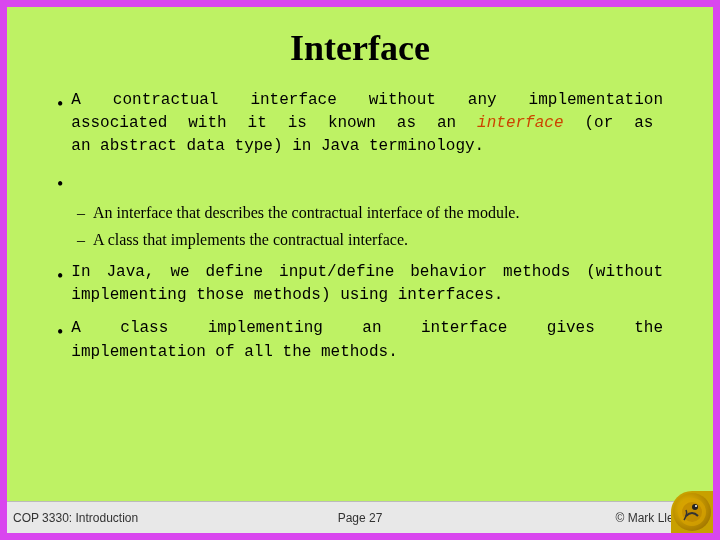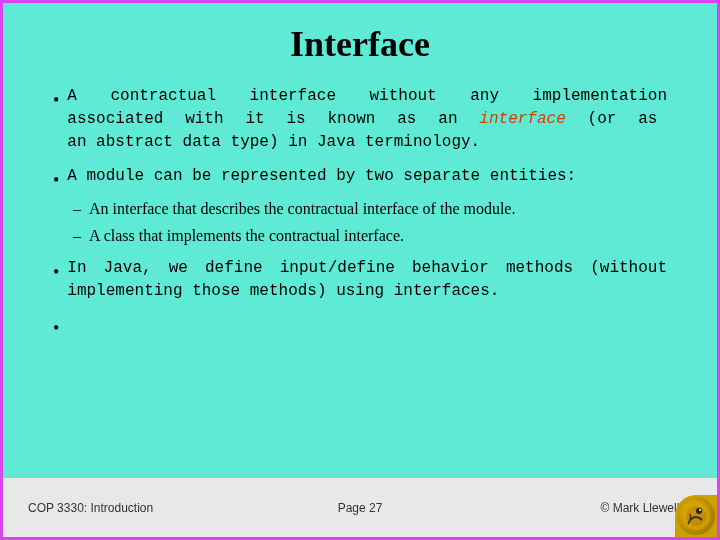--- a/index.html
+++ b/index.html
@@ -9,24 +9,24 @@
       height: 540px;
       background: #ffffff;
       font-family: 'Times New Roman', Times, serif;
       overflow: hidden;
       position: relative;
     }
 
     .slide {
       width: 720px;
       height: 540px;
-      background: #5eead4;
+      background: #bef264;
       display: flex;
       flex-direction: column;
-      border: 3px solid #d946ef;
+      border: 7px solid #d946ef;
     }
 
     .slide-title {
       text-align: center;
       font-size: 36px;
       font-weight: bold;
       padding: 20px 40px 10px 40px;
       color: #000000;
       font-family: 'Times New Roman', Times, serif;
     }
@@ -85,27 +85,27 @@
 
     .sub-bullet-dash {
       flex-shrink: 0;
     }
 
     .sub-bullet-text {
       flex: 1;
     }
 
     .slide-footer {
-      height: 60px;
+      height: 32px;
       background: #e8e8e8;
       border-top: 1px solid #bbb;
       display: flex;
       align-items: center;
       justify-content: space-between;
-      padding: 0 25px;
+      padding: 0 6px;
       position: relative;
     }
 
     .footer-left {
       font-size: 12px;
       color: #333;
       font-family: Arial, sans-serif;
     }
 
     .footer-center {
@@ -160,23 +160,20 @@
     <div class="bullet-item">
       <span class="bullet-dot">•</span>
       <span class="bullet-text">
         A&nbsp; contractual&nbsp; interface&nbsp; without&nbsp; any&nbsp; implementation associated&nbsp; with&nbsp; it&nbsp; is&nbsp; known&nbsp; as&nbsp; an&nbsp; <span class="italic-orange">interface</span>&nbsp; (or&nbsp; as&nbsp; an abstract data type) in Java terminology.
       </span>
     </div>
 
     <div style="display:flex; flex-direction:column;">
       <div class="bullet-item">
         <span class="bullet-dot">•</span>
-        <span class="bullet-text">
-          A module can be represented by two separate entities:
-        </span>
       </div>
       <div class="sub-bullets">
         <div class="sub-bullet">
           <span class="sub-bullet-dash">–</span>
           <span class="sub-bullet-text">An interface that describes the contractual interface of the module.</span>
         </div>
         <div class="sub-bullet">
           <span class="sub-bullet-dash">–</span>
           <span class="sub-bullet-text">A class that implements the contractual interface.</span>
         </div>
@@ -185,20 +182,23 @@
 
     <div class="bullet-item">
       <span class="bullet-dot">•</span>
       <span class="bullet-text">
         In Java, we define input/define behavior methods (without implementing those methods) using interfaces.
       </span>
     </div>
 
     <div class="bullet-item">
       <span class="bullet-dot">•</span>
+      <span class="bullet-text">
+        A&nbsp;&nbsp; class&nbsp;&nbsp; implementing&nbsp;&nbsp; an&nbsp;&nbsp; interface&nbsp;&nbsp; gives&nbsp;&nbsp; the implementation of all the methods.
+      </span>
     </div>
 
   </div>
 
   <div class="slide-footer">
     <span class="footer-left">COP 3330:  Introduction</span>
     <span class="footer-center">Page 27</span>
     <span class="footer-right">© Mark Llewellyn</span>
     <div class="footer-logo">
       <div class="logo-circle">

